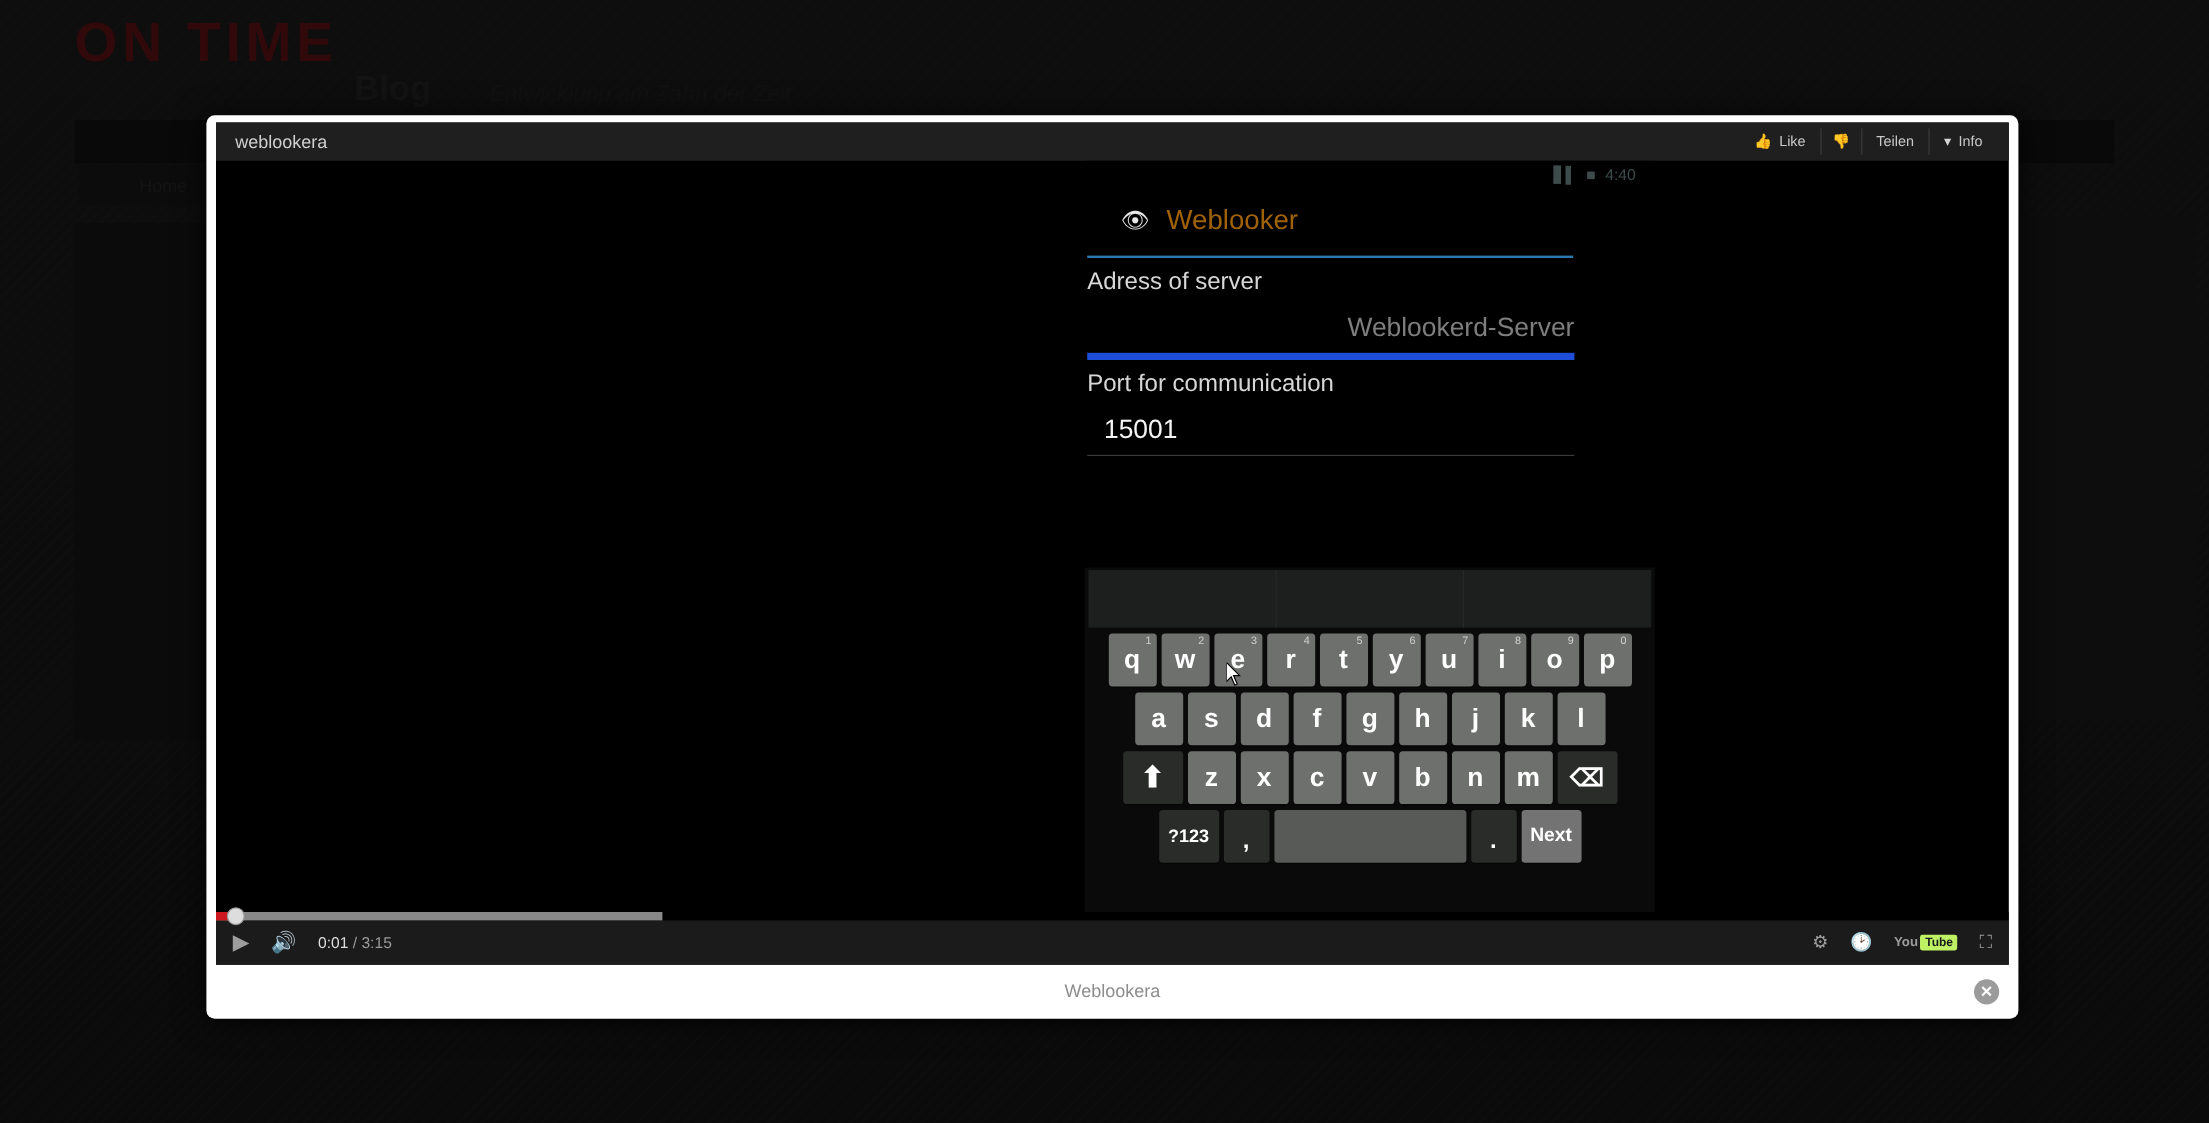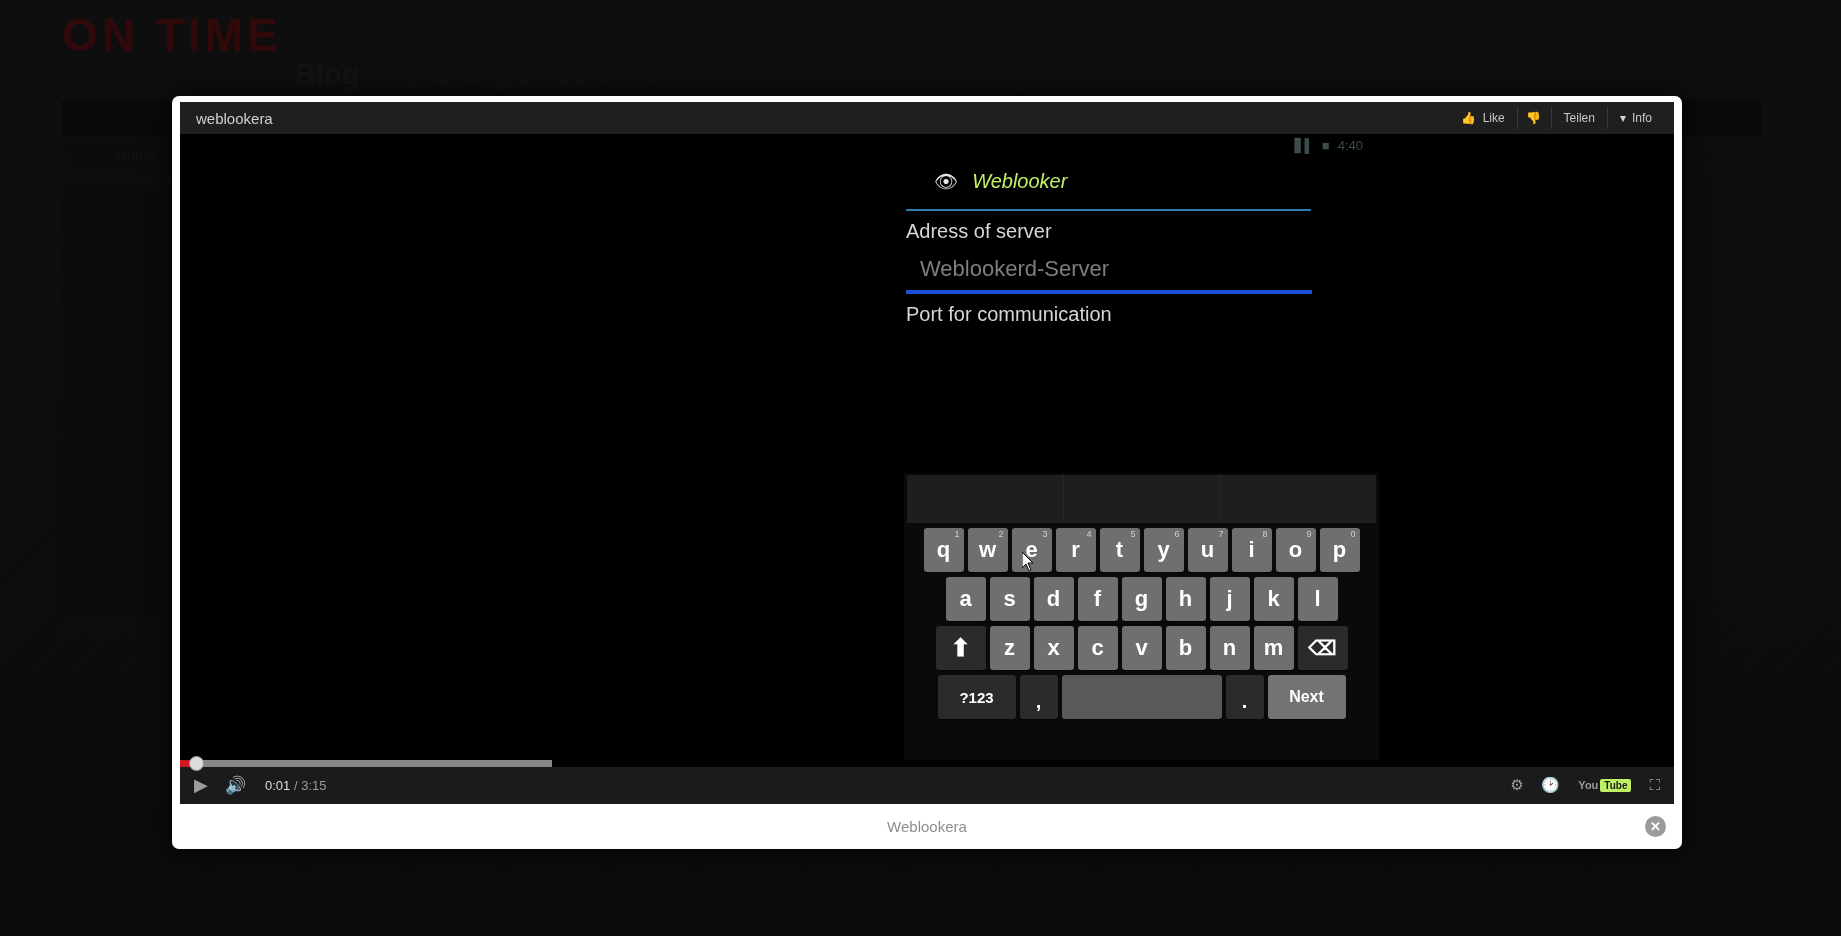--- a/index.html
+++ b/index.html
@@ -91,35 +91,35 @@
     height:22px; width:100%;
     display:flex; align-items:center; justify-content:flex-end;
     padding-right:16px; gap:8px;
     color:#3d4b4b; font-size:13px;
   }
   #app-header {
     display:flex; align-items:center; gap:14px;
     padding:14px 0 10px 30px;
   }
   #app-eye { font-size:19px; color:#e8e8e8; }
-  #app-name { font-size:20px; color:#bef264;font-style:italic; }
+  #app-name { font-size:23px; color:#a16207; }
   #hdr-rule {
     height:2px; margin:6px 0 0 2px; width:405px;
     background:#2c7ab0;
   }
 
   .field { padding:9px 0 0 2px; width:408px; }
   .field-label { font-size:20px; color:#d7d7d7; padding-left:0px; }
   .field-input {
     font-size:22px; padding:9px 0 8px 14px;
     border-bottom:1px solid #3a3a3a;
     margin-top:4px;
     position:relative;
   }
-  .field-input.focused { border-bottom:4px solid #1d4ed8; }
+  .field-input.focused { border-bottom:6px solid #1d4ed8;text-align:right; }
   .ph { color:#7e7e7e; }
   .val { color:#f4f4f4; }
 
   
   #keyboard {
     position:absolute; left:0; bottom:0; width:475px; height:312px;
     background:#0a0a0a;
     padding:0 2px 4px 2px;
   }
   #suggest {
@@ -138,21 +138,21 @@
     position:relative;
     width:40px; height:44px;
     box-shadow:0 1px 0 rgba(0,0,0,0.5);
   }
   .key .num {
     position:absolute; top:1px; right:4px;
     font-size:9px; font-weight:normal; color:#cfcfcf;
   }
   .key.dark { background:#2a2c2a; }
   .key.blue { background:#737373; font-size:16px; }
-  .key.wide { width:78px; }
+  .key.wide { width:50px; }
   .key.space { width:160px; background:#585a58; }
   .key.punct { width:38px; background:#2a2c2a; font-size:20px; align-items:flex-end; padding-bottom:6px; }
   .key.shift { width:50px; background:#2a2c2a; font-size:24px; }
   .key.bksp { width:50px; background:#2a2c2a; font-size:20px; }
 
   #cursor {
     position:absolute; left:54px; top:24px;
     width:14px; height:20px; pointer-events:none; z-index:30;
   }
 
@@ -261,20 +261,23 @@
 
       <div class="field">
         <div class="field-label">Adress of server</div>
         <div class="field-input focused">
           <span class="ph">Weblookerd-Server</span>
         </div>
       </div>
 
       <div class="field">
         <div class="field-label">Port for communication</div>
+        <div class="field-input">
+          <span class="val">15001</span>
+        </div>
       </div>
 
 
       <div id="keyboard">
         <div id="suggest">
           <div></div>
           <div></div>
           <div></div>
         </div>
 

